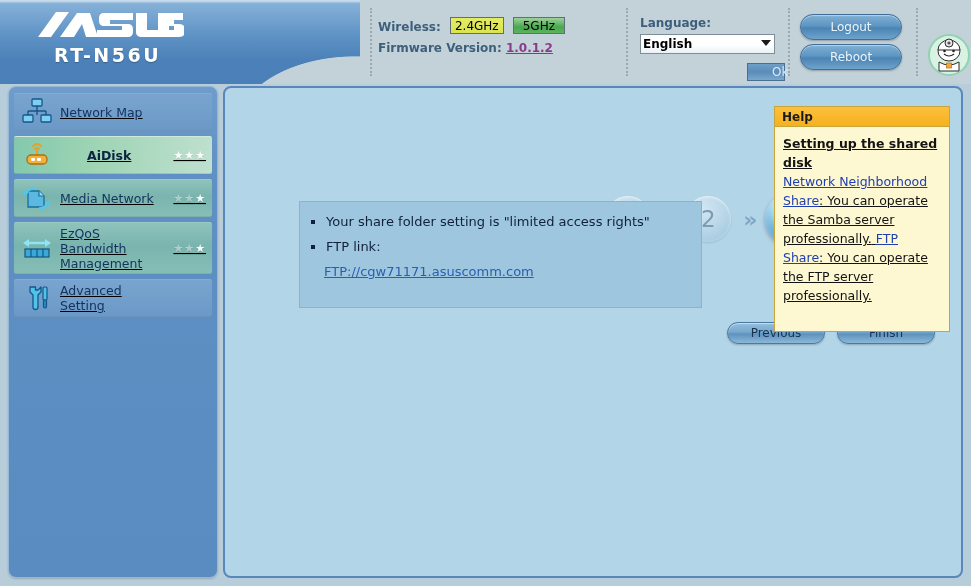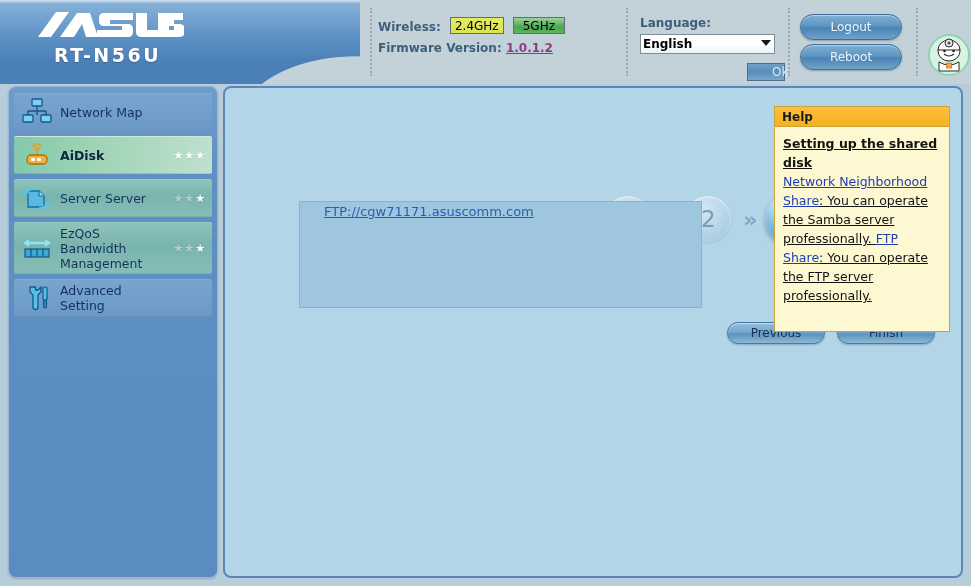--- a/index.html
+++ b/index.html
@@ -165,41 +165,42 @@
   .nav-item {
     position: relative;
     height: 38px;
     margin-bottom: 5px;
     border-radius: 2px;
     display:flex; align-items:center;
     cursor:pointer;
     background: linear-gradient(180deg,#7ba6d0 0%, #6e9bc9 100%);
     border-top: 1px solid rgba(255,255,255,.18);
     border-bottom: 1px solid rgba(0,0,0,.10);
+    text-decoration: underline;
   }
   .nav-item.plain { background: linear-gradient(180deg,#79a4cf 0%, #6b99c7 100%); }
   .nav-item.teal {
     background: linear-gradient(180deg,#8ec3bb 0%, #79b4ae 45%, #86beb6 100%);
   }
   .nav-item.active {
     background: linear-gradient(95deg,#83c8ad 0%, #9ed4b4 40%, #bfe0cf 100%);
     border-top:1px solid #cfe9dc;
   }
   .nav-item.tall { height: 52px; }
   .nav-icon {
     width: 46px; min-width:46px; height:100%;
     display:flex; align-items:center; justify-content:center;
   }
   .nav-label {
     font-size: 12.5px;
     color: #14325c;
     line-height: 15px;
     flex: 1;
   }
-  .nav-item.active .nav-label { font-weight:bold; color:#0d2340; }
+  .nav-item.active .nav-label { font-weight:bold; color:#0d2340;margin-left:27px; }
   .nav-stars {
     width: 46px; min-width:46px;
     padding-right: 6px;
     text-align:right;
     font-size: 11px;
     letter-spacing: 1px;
     color: rgba(255,255,255,.95);
     text-shadow: 0 1px 0 rgba(0,0,0,.12);
   }
   .nav-stars.dim { color: rgba(255,255,255,.45); }
@@ -424,21 +425,21 @@
     <span class="nav-icon">
       <svg width="30" height="28" viewBox="0 0 30 28">
         <path d="M6 7 h11 l5 5 v11 h-16 z" fill="#5bb8e0" stroke="#1a6d98" stroke-width="1.3"></path>
         <path d="M17 7 v5 h5" fill="#9adcf4" stroke="#1a6d98" stroke-width="1.2"></path>
         <path d="M4 10 a8 8 0 0 1 9 -5" fill="none" stroke="#53c6ef" stroke-width="2.2"></path>
         <path d="M26 18 a8 8 0 0 1 -9 6" fill="none" stroke="#53c6ef" stroke-width="2.2"></path>
         <polygon points="2,6 7,8 2,12" fill="#53c6ef"></polygon>
         <polygon points="28,22 23,20 28,16" fill="#53c6ef"></polygon>
       </svg>
     </span>
-    <span class="nav-label">Server Server</span>
+    <span class="nav-label">Media Network</span>
     <span class="nav-stars dim">★★<span class="lit">★</span></span>
   </div>
 
   <div class="nav-item teal tall">
     <span class="nav-icon">
       <svg width="32" height="28" viewBox="0 0 32 28">
         <path d="M5 9 h22" stroke="#8fe4f5" stroke-width="2.6" fill="none"></path>
         <polygon points="2,9 8,5 8,13" fill="#8fe4f5"></polygon>
         <polygon points="30,9 24,5 24,13" fill="#8fe4f5"></polygon>
         <rect x="4" y="15" width="24" height="8" fill="#3aa8d8" stroke="#13597f" stroke-width="1.2"></rect>
@@ -468,20 +469,24 @@
     <div class="step off">1</div>
     <div class="chev">»</div>
     <div class="step off">2</div>
     <div class="chev">»</div>
     <div class="step on">3</div>
   </div>
 
   <div id="result-title">Configuration is successful.</div>
 
   <div id="info-box">
+    <ul>
+      <li>Your share folder setting is "limited access rights"</li>
+      <li>FTP link:</li>
+    </ul>
     <a id="ftp-link">FTP://cgw71171.asuscomm.com</a>
   </div>
 
   <div id="nav-buttons">
     <div class="wiz-btn">Previous</div>
     <div class="wiz-btn">Finish</div>
   </div>
 
   <div id="help-box">
     <div id="help-title">Help</div>

